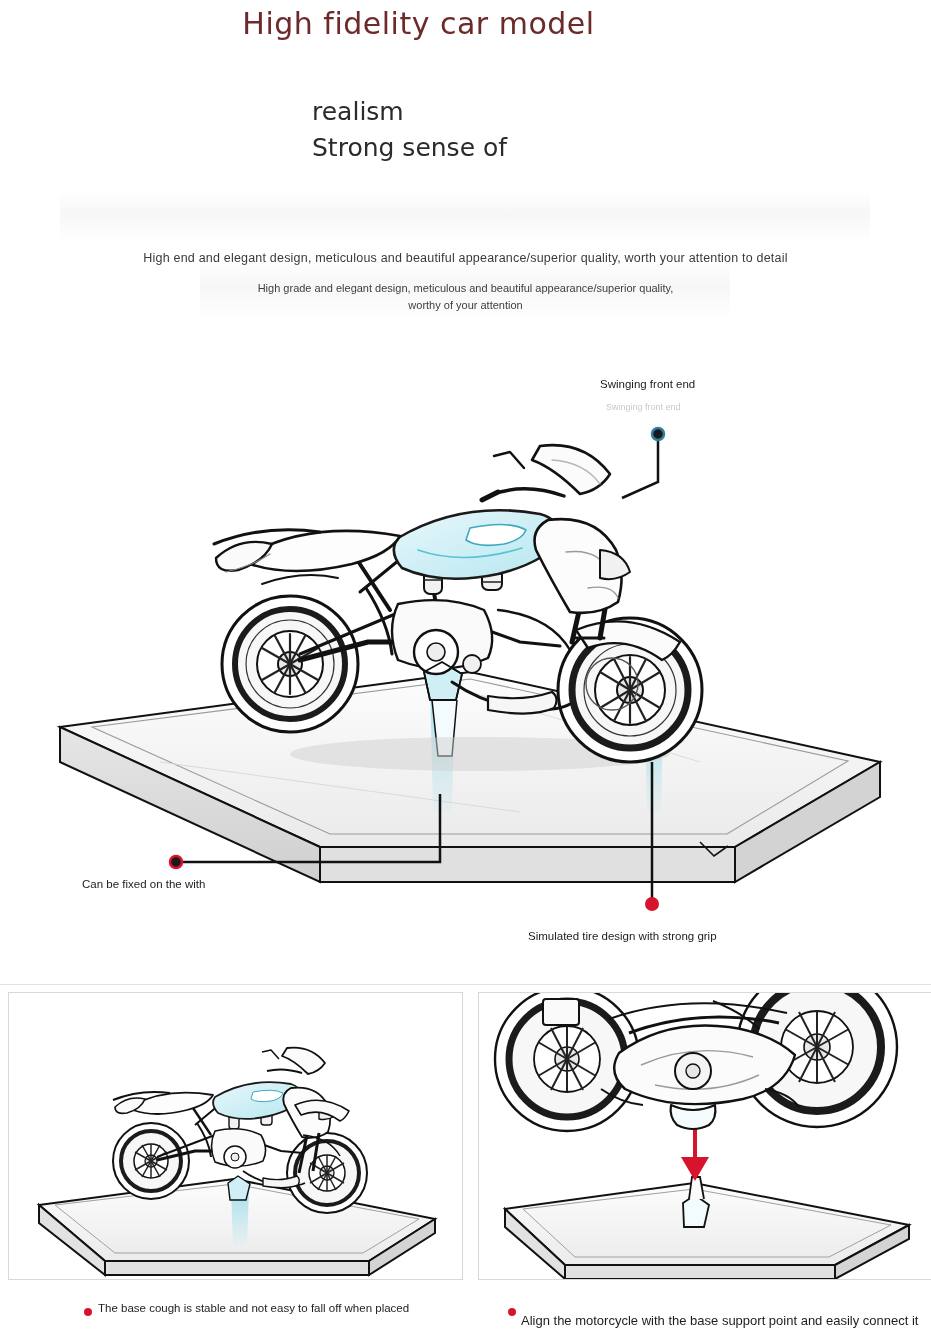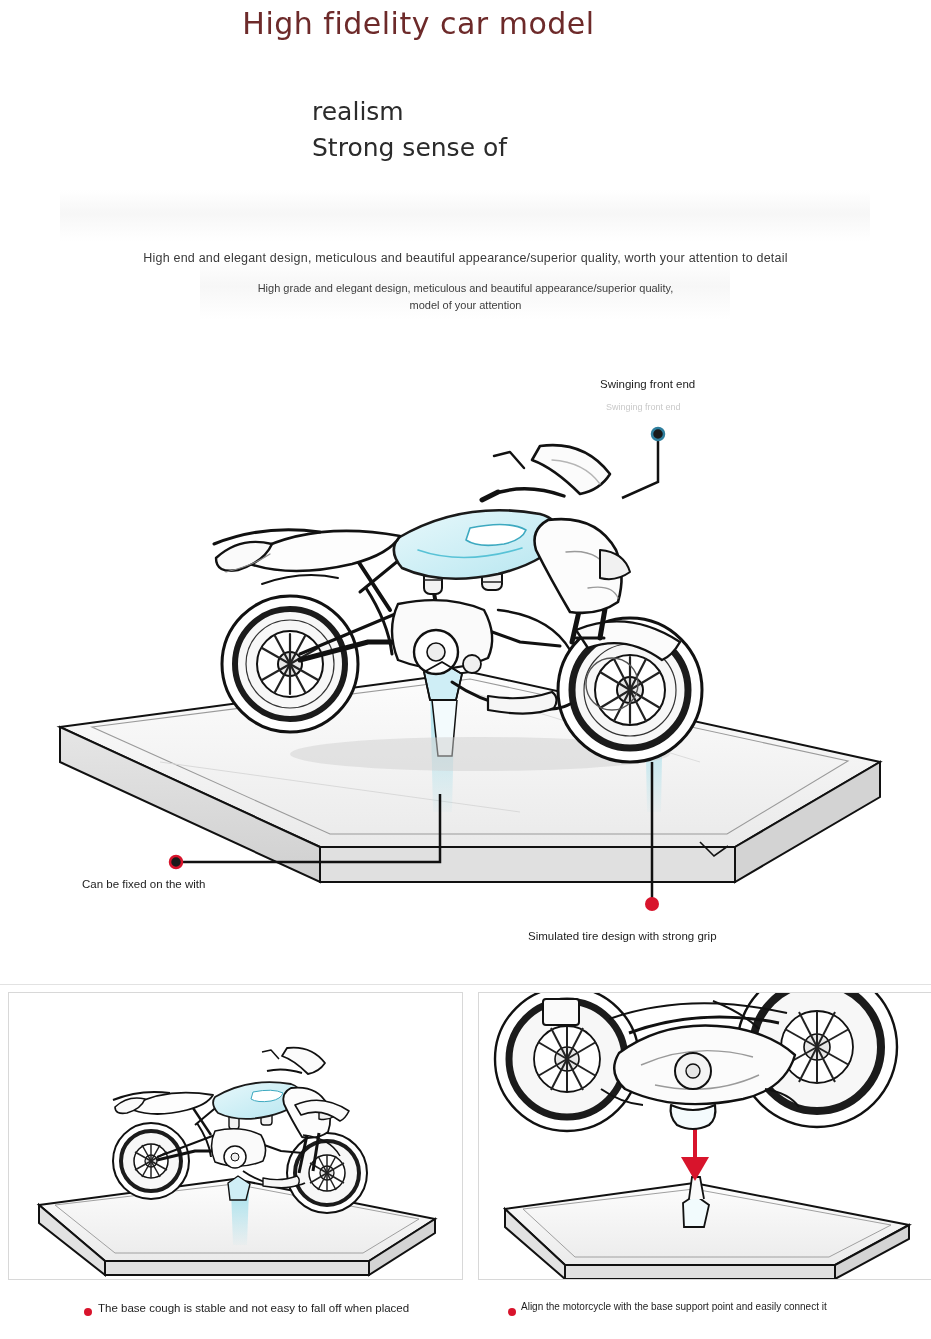--- a/index.html
+++ b/index.html
@@ -130,21 +130,21 @@
   .dot {
     position: absolute;
     width: 8px;
     height: 8px;
     border-radius: 50%;
     background: #d8142c;
   }
   #caption-left-dot  { left: 84px; top: 11px; }
   #caption-left-txt  { left: 98px; top: 5px; }
   #caption-right-dot { left: 508px; top: 11px; }
-  #caption-right-txt { left: 521px; top: 4px; font-size: 10px; }
+  #caption-right-txt { left: 521px; top: 16px; font-size: 13px; }
 
   .divider {
     position: absolute;
     left: 0;
     width: 931px;
     height: 1px;
     background: #e2e2e2;
   }
   #divider-top { top: 984px; }
 
@@ -167,21 +167,21 @@
   <div>Strong sense of</div>
 </div>
 
 <div class="wash" id="wash-1"></div>
 <div class="wash" id="wash-2"></div>
 
 <div class="desc-primary">High end and elegant design, meticulous and beautiful appearance/superior quality, worth your attention to detail</div>
 
 <div class="desc-secondary">
   <div>High grade and elegant design, meticulous and beautiful appearance/superior quality,</div>
-  <div>model of your attention</div>
+  <div>worthy of your attention</div>
 </div>
 
 <div class="hero">
 
   <svg width="931" height="640" viewBox="0 0 931 640">
     <defs>
       <linearGradient id="baseTop" x1="0" y1="0" x2="0" y2="1">
         <stop offset="0%" stop-color="#fdfdfd"></stop>
         <stop offset="100%" stop-color="#eaeaea"></stop>
       </linearGradient>

